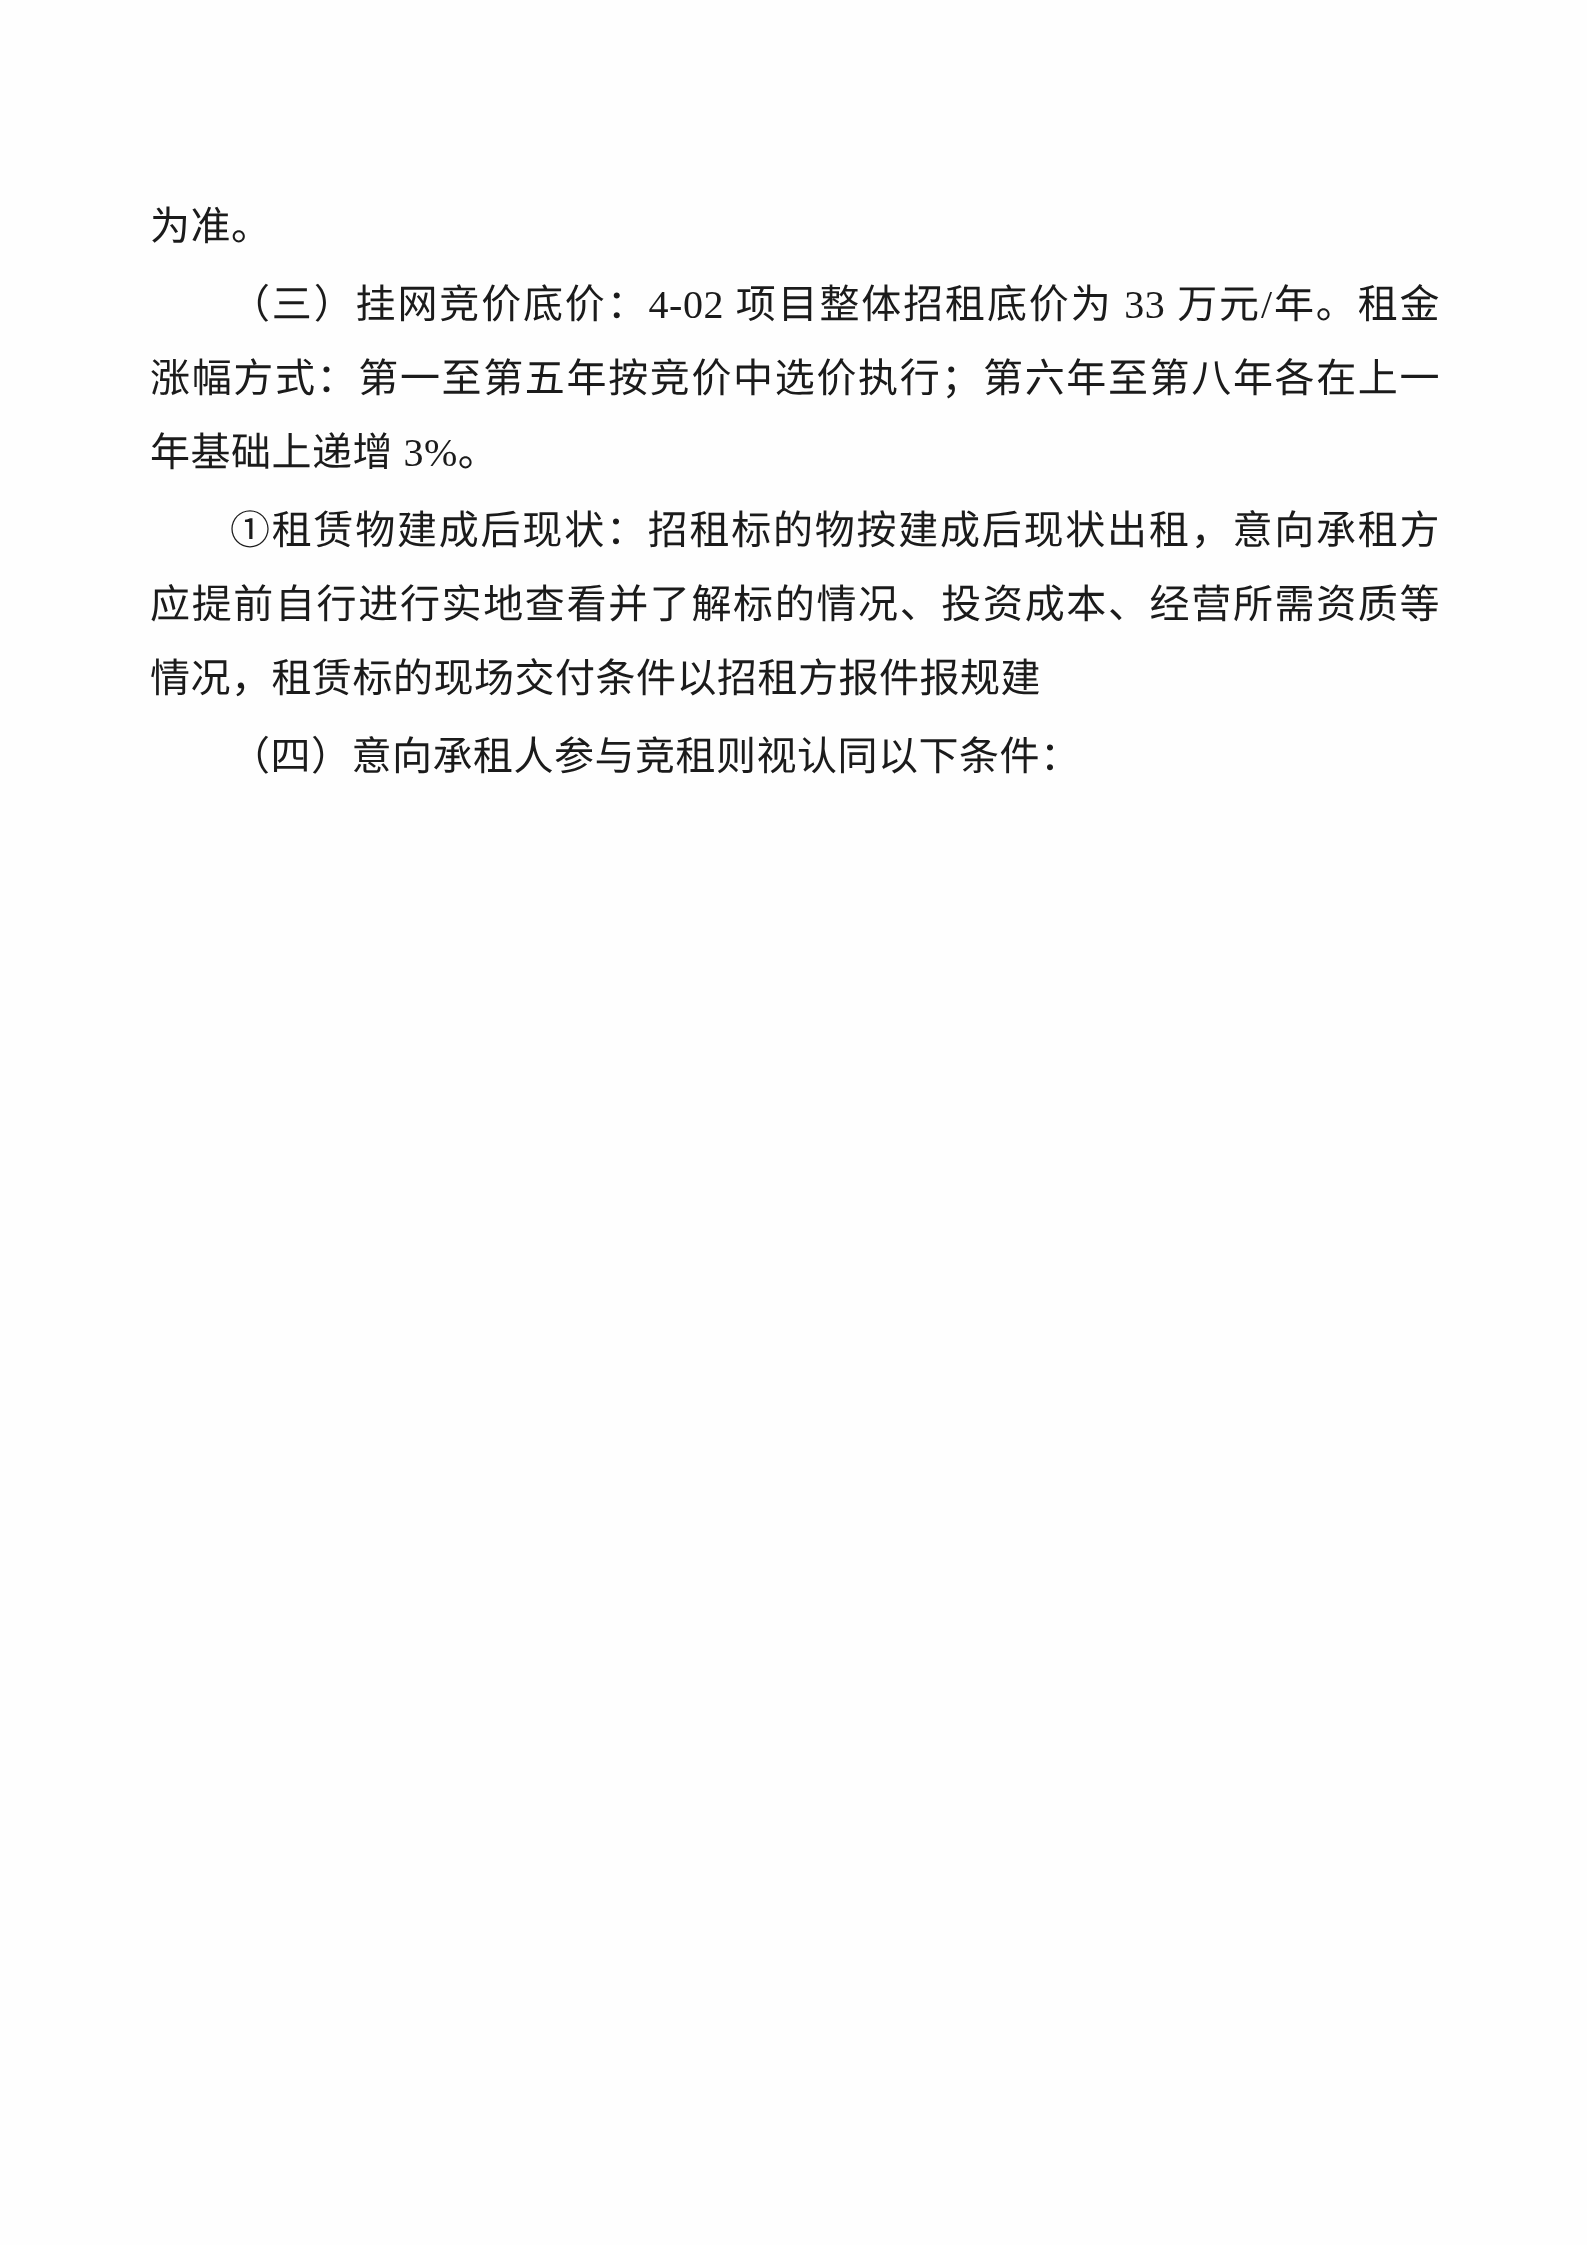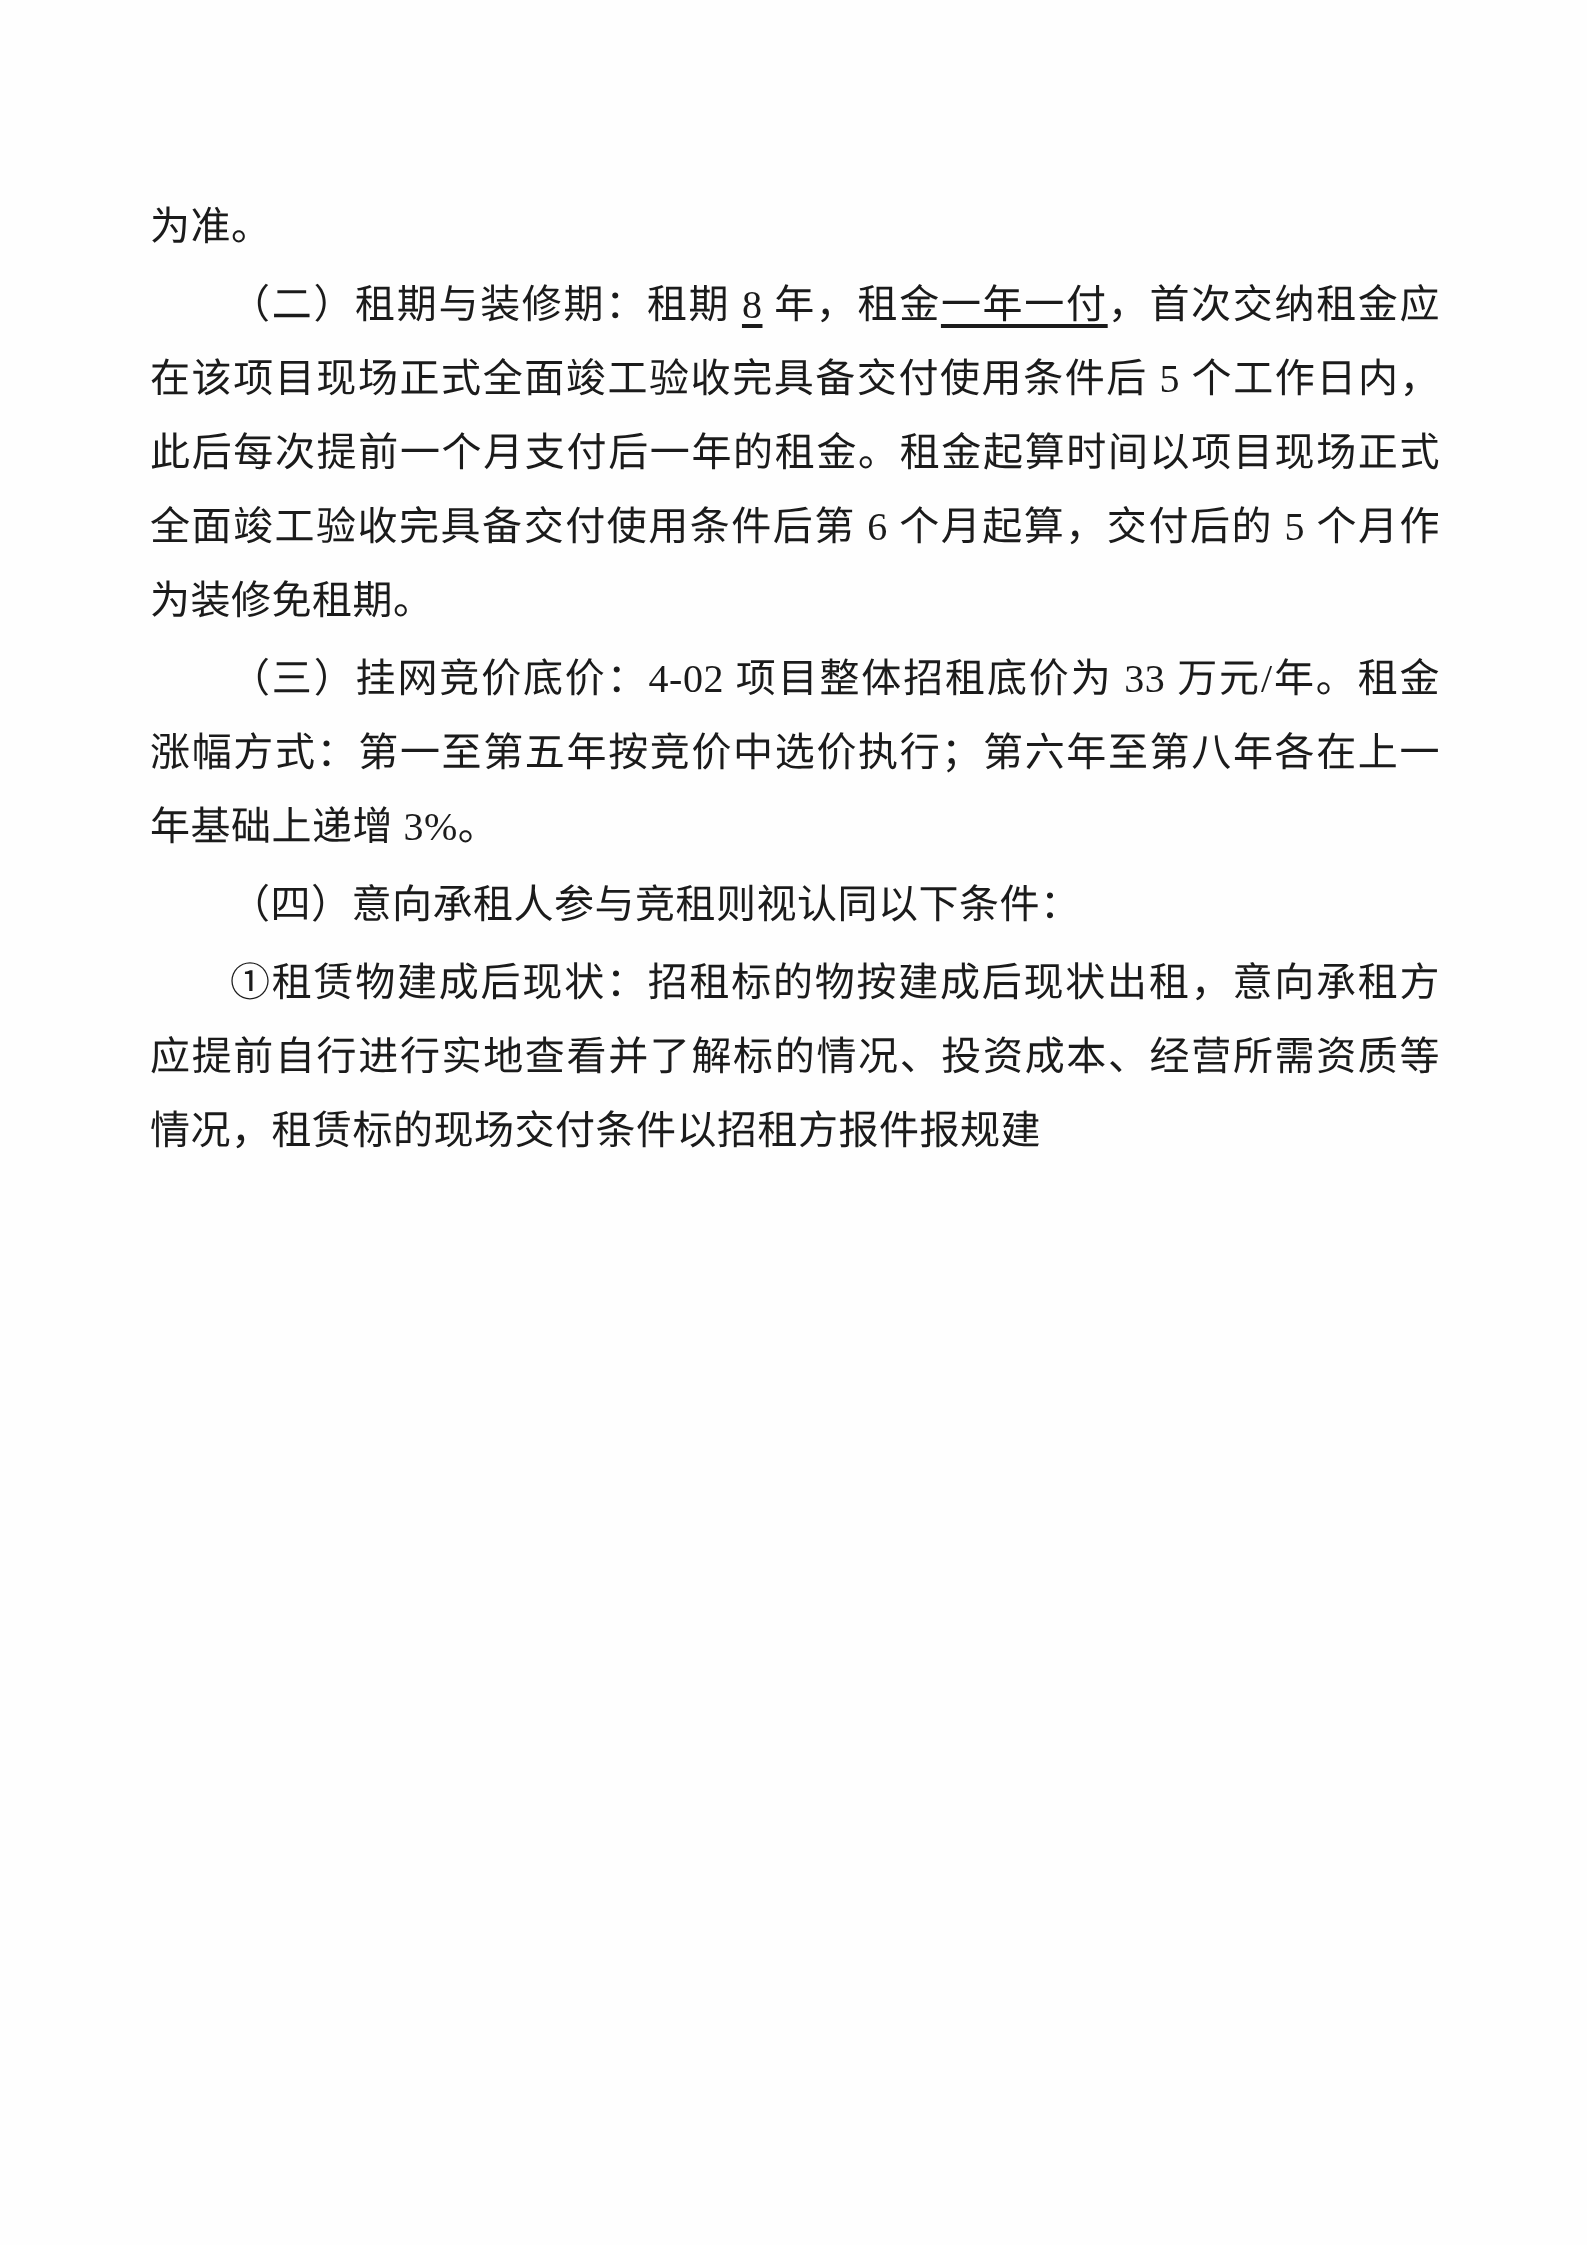--- a/index.html
+++ b/index.html
@@ -53,22 +53,21 @@
 </style>
 </head>
 <body>
 
 <div class="page">
   <div class="doc-body">
 
     <p class="para noindent">为准。</p>
 
 
-    <p class="para indent"><span>（二）租期与装修期：租期 </span><span class="u">8</span><span> 年，租金</span><span class="u">一年一付</span><span>，首次交纳租金应在该项目现场正式全面竣工验收完具备交付使用条件后 5 个工作日内，此后每次提前一个月支付后一年的租金。租金起算时间以项目现场正式全面竣工验收完具备交付使用条件后第 6 个月起算，交付后的 5 个月作为装修免租期。</span></p>
 
     <p class="para indent">（三）挂网竞价底价：4-02 项目整体招租底价为 33 万元/年。租金涨幅方式：第一至第五年按竞价中选价执行；第六年至第八年各在上一年基础上递增 3%。</p>
 
+    <p class="para indent">①租赁物建成后现状：招租标的物按建成后现状出租，意向承租方应提前自行进行实地查看并了解标的情况、投资成本、经营所需资质等情况，租赁标的现场交付条件以招租方报件报规建</p>
+
     <p class="para indent">（四）意向承租人参与竞租则视认同以下条件：</p>
-
-    <p class="para indent">①租赁物建成后现状：招租标的物按建成后现状出租，意向承租方应提前自行进行实地查看并了解标的情况、投资成本、经营所需资质等情况，租赁标的现场交付条件以招租方报件报规建</p>
 
   </div>
 </div>
 
 </body></html>

